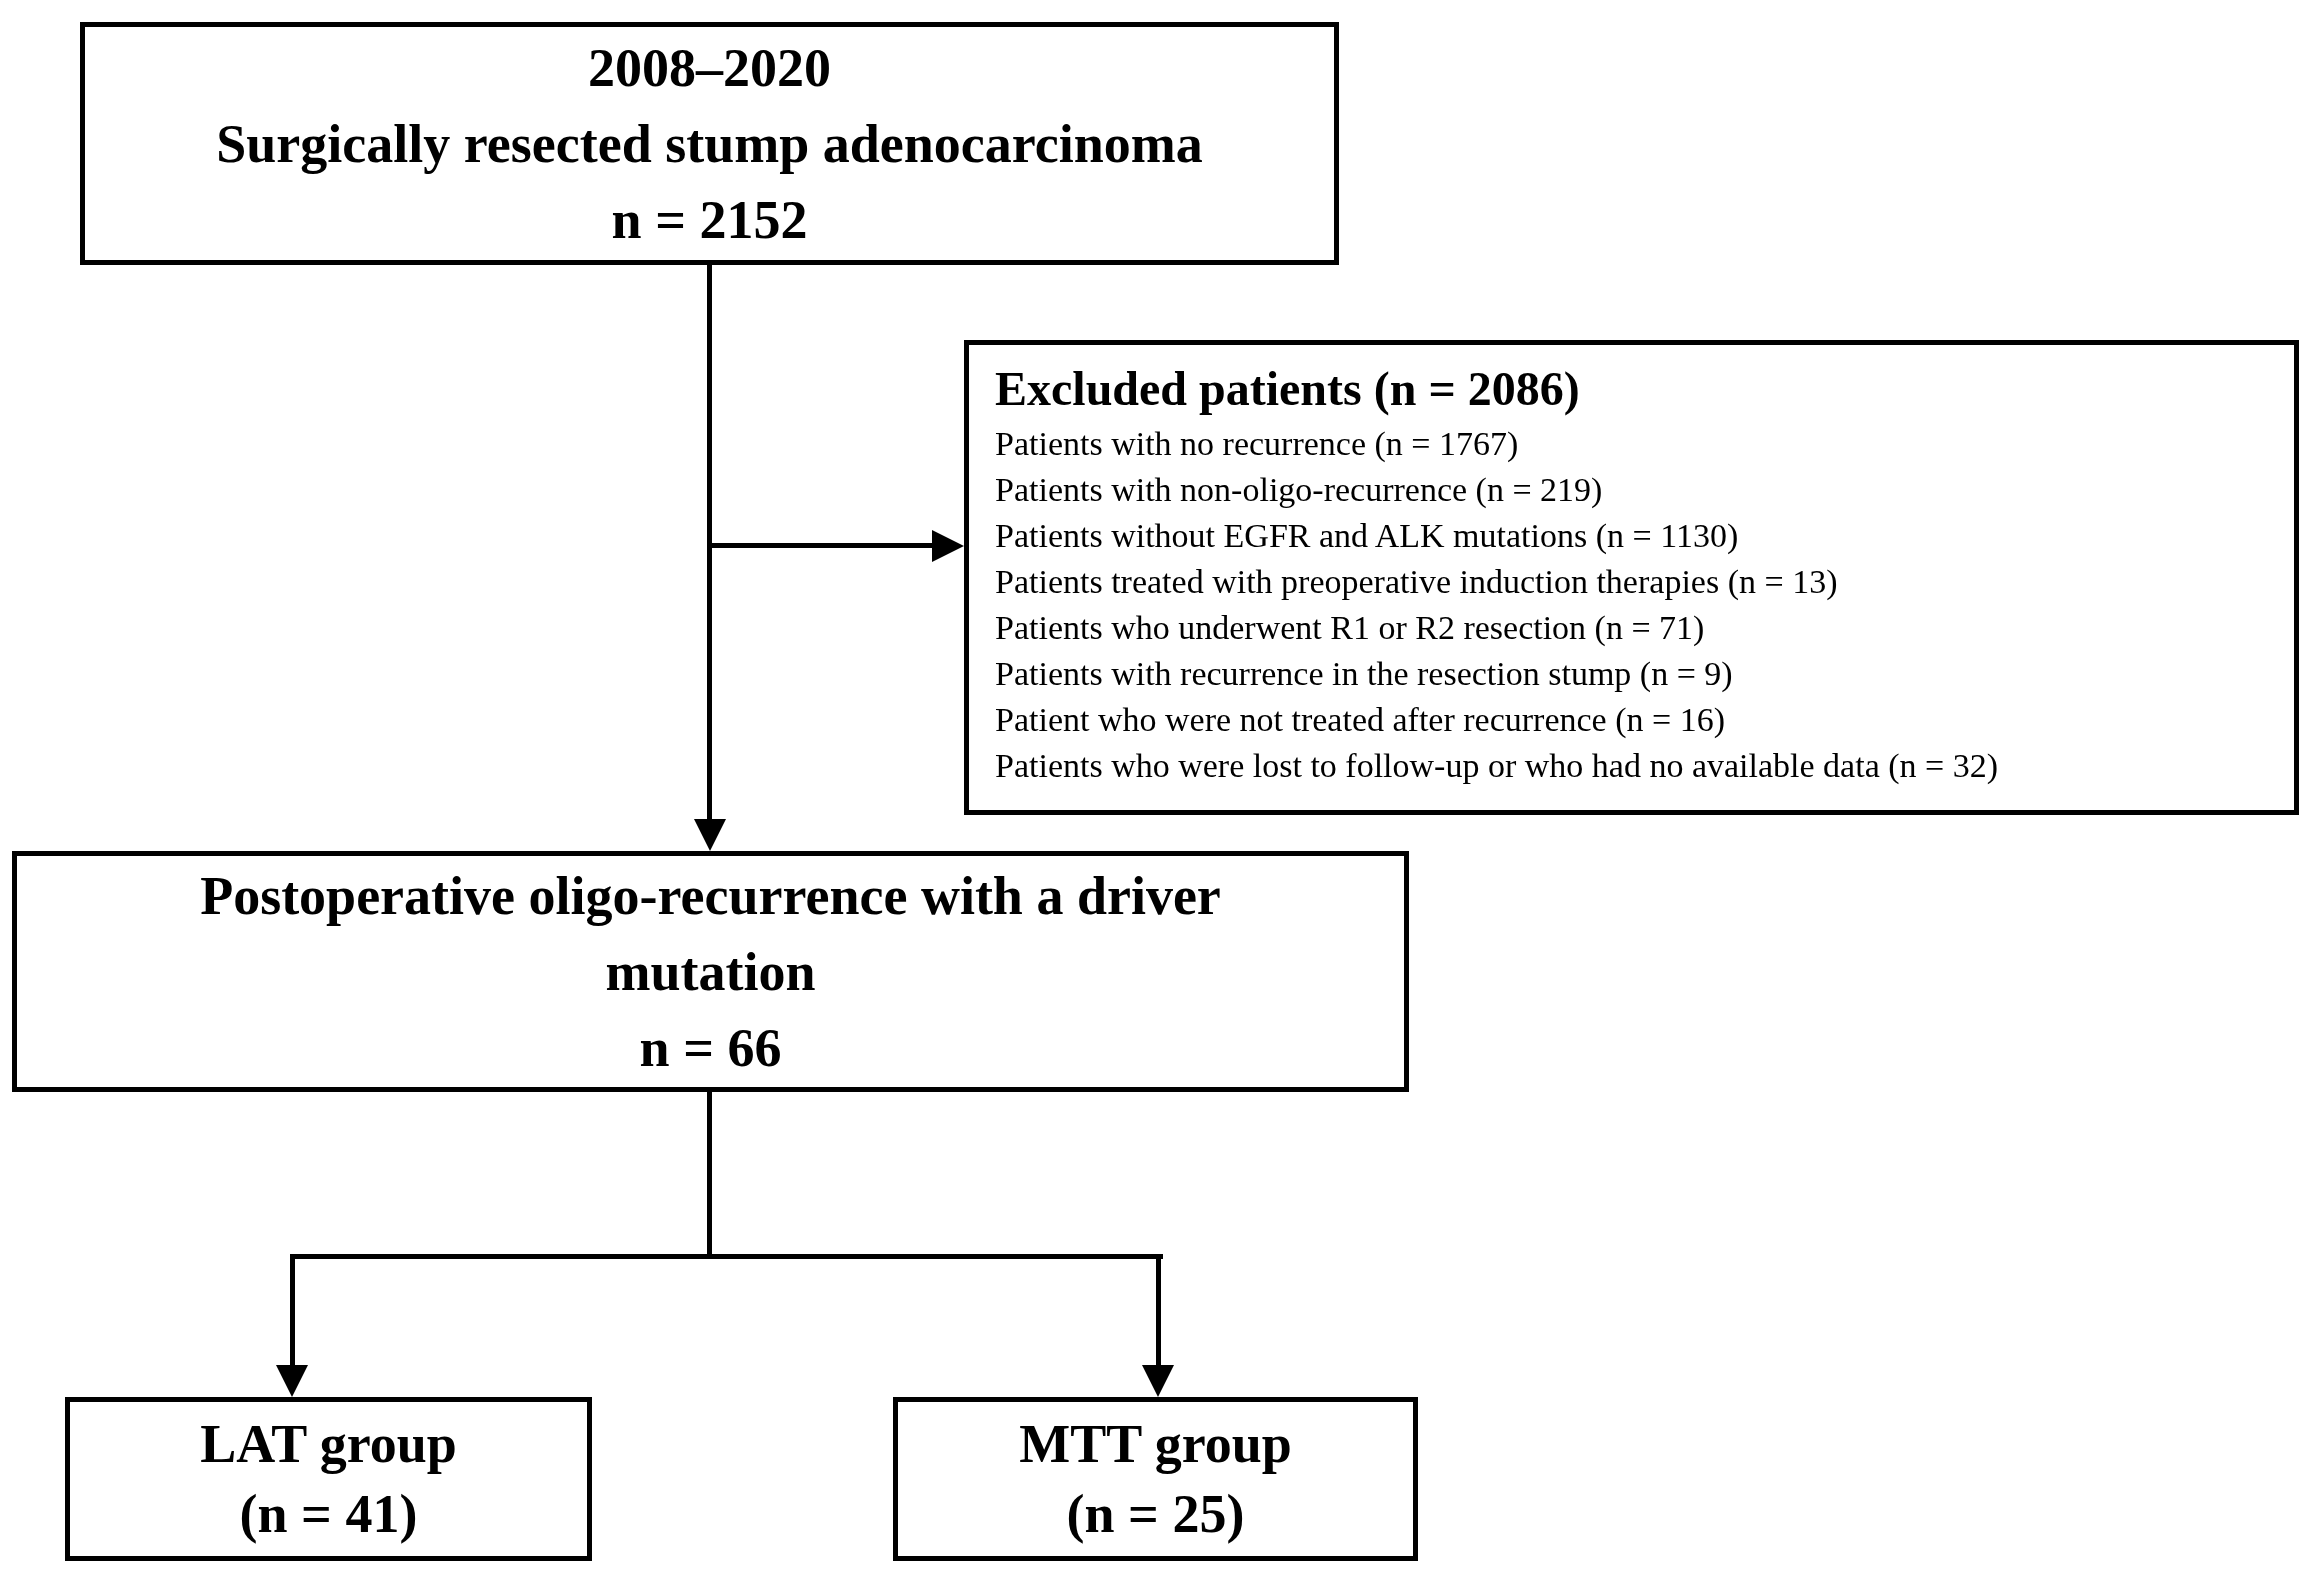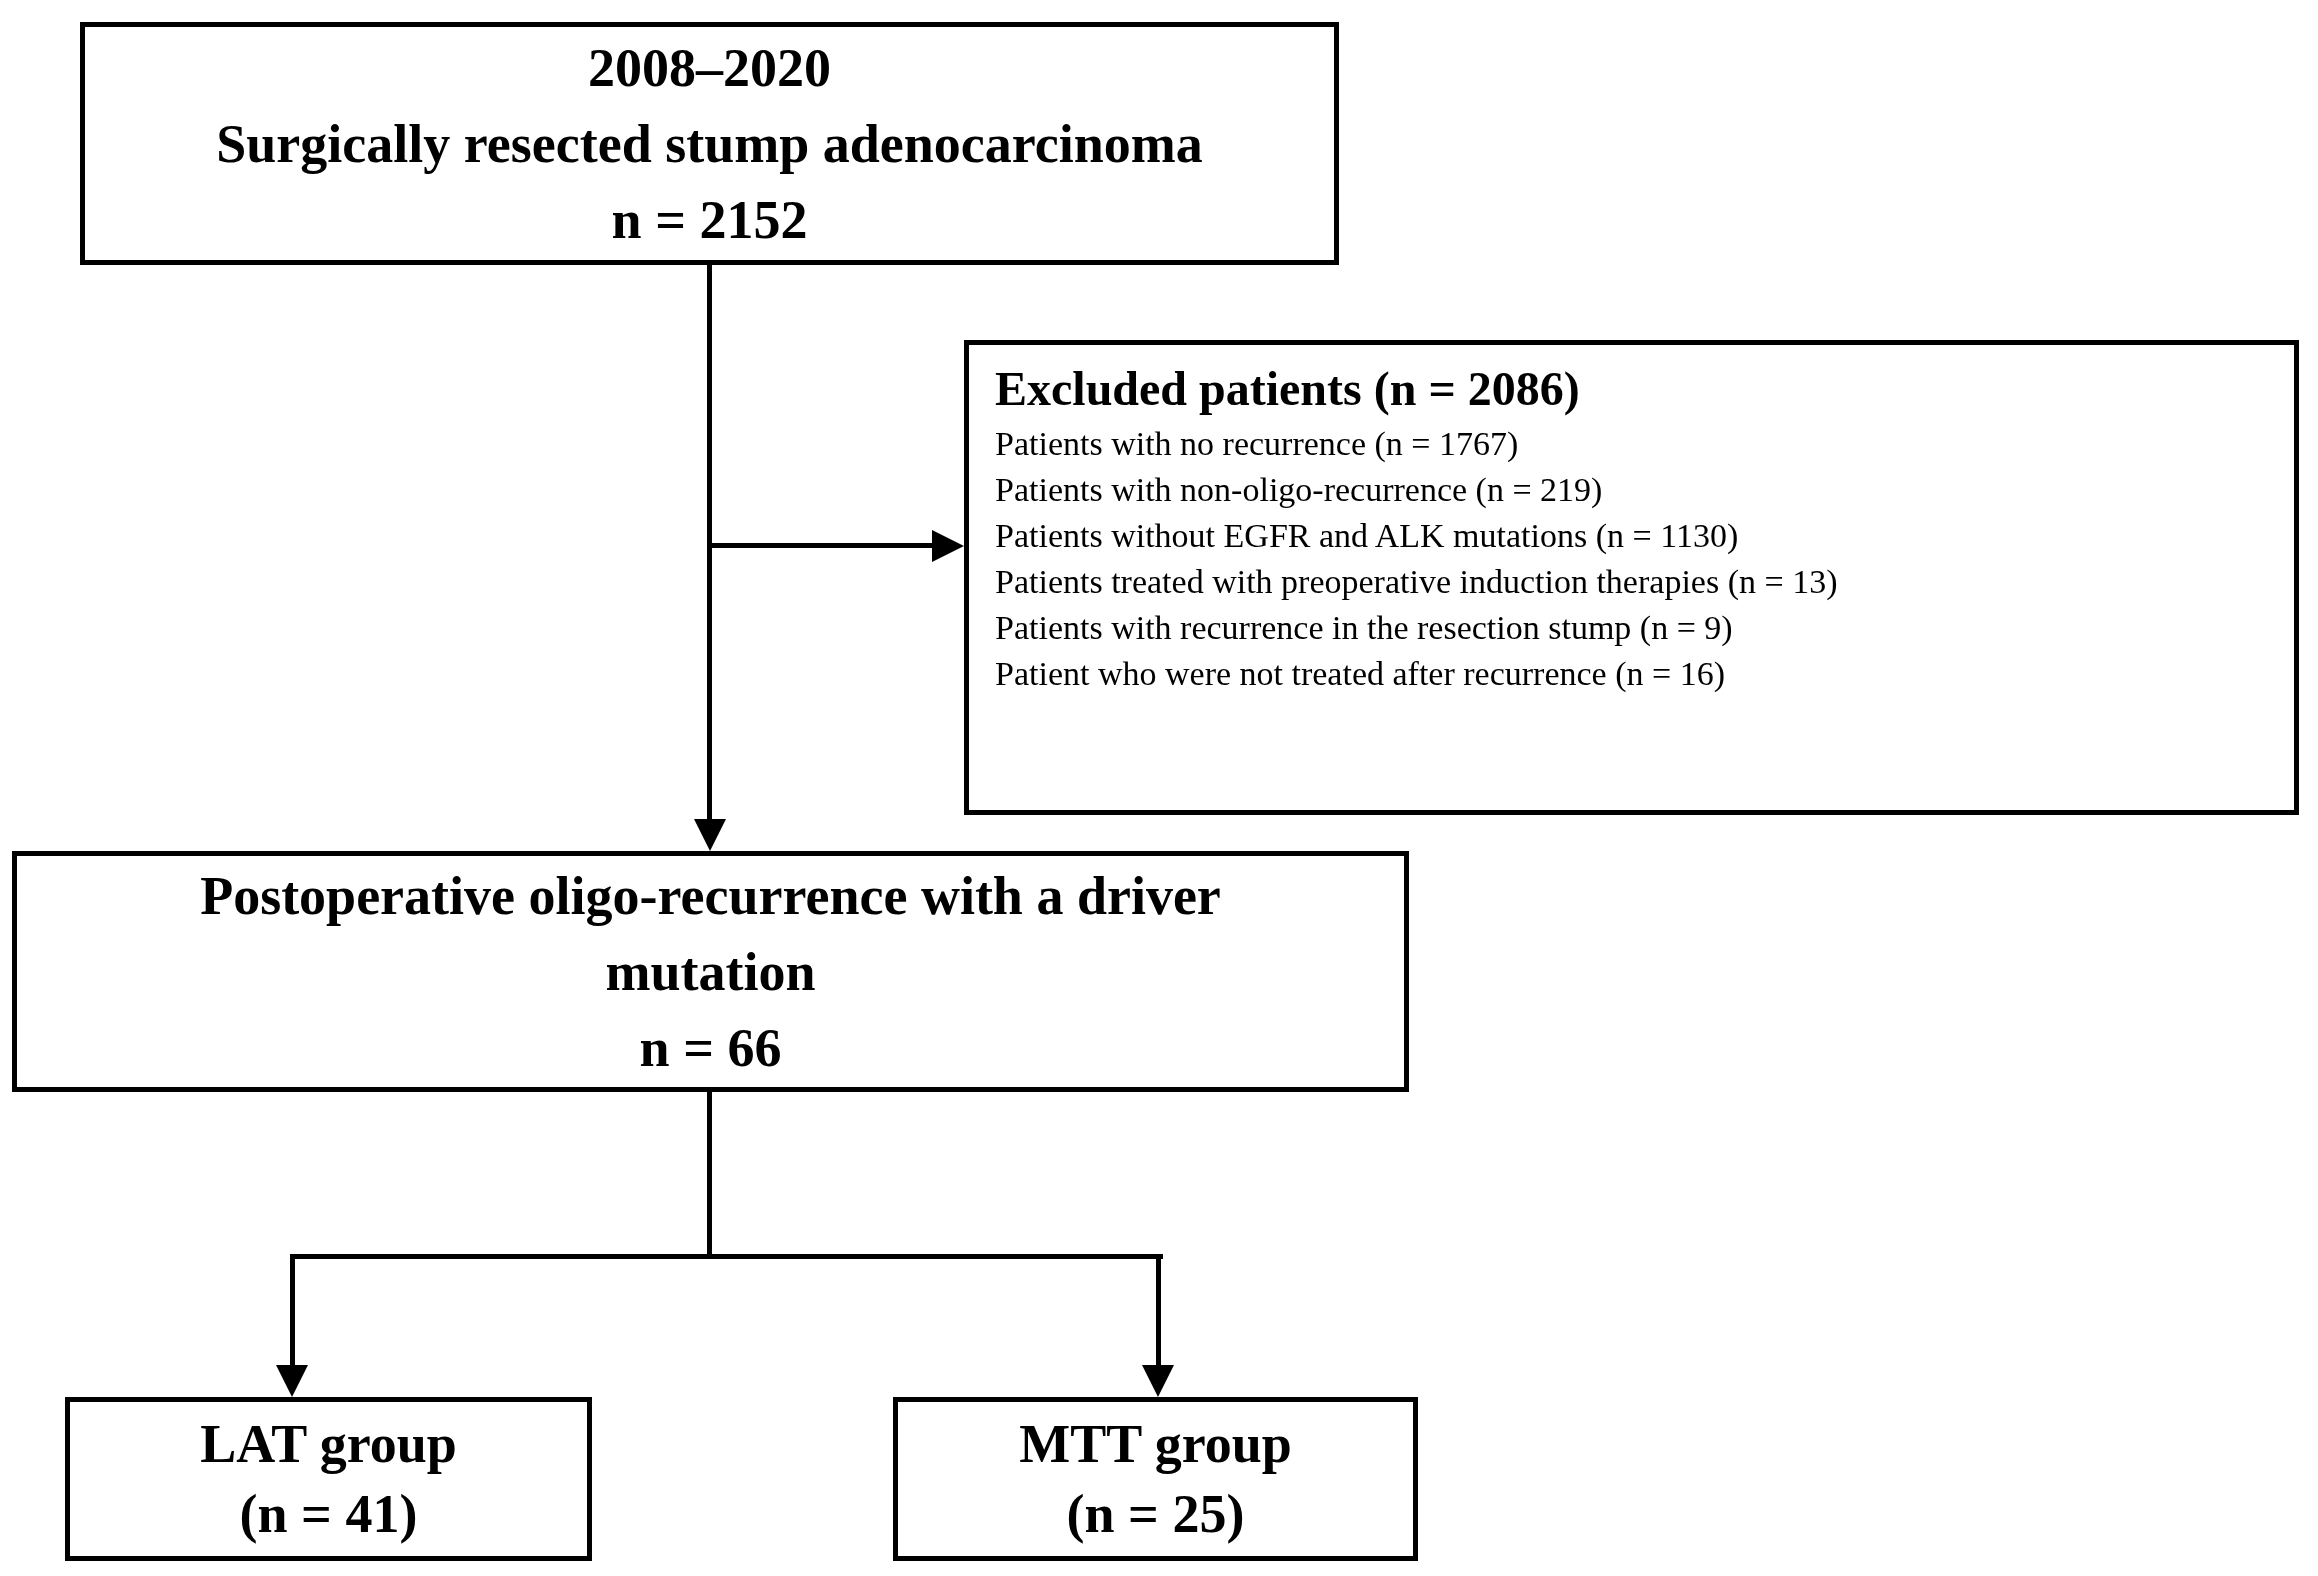--- a/index.html
+++ b/index.html
@@ -100,22 +100,24 @@
     <div class="big-line">Surgically resected stump adenocarcinoma</div>
     <div class="big-line">n = 2152</div>
   </div>
 
   <div class="box box-excluded">
     <div class="excluded-title">Excluded patients (n = 2086)</div>
     <div class="excluded-item">Patients with no recurrence (n = 1767)</div>
     <div class="excluded-item">Patients with non-oligo-recurrence (n = 219)</div>
     <div class="excluded-item">Patients without EGFR and ALK mutations (n = 1130)</div>
     <div class="excluded-item">Patients treated with preoperative induction therapies (n = 13)</div>
+    <div class="excluded-item">Patients who underwent R1 or R2 resection (n = 71)</div>
     <div class="excluded-item">Patients with recurrence in the resection stump (n = 9)</div>
     <div class="excluded-item">Patient who were not treated after recurrence (n = 16)</div>
+    <div class="excluded-item">Patients who were lost to follow-up or who had no available data (n = 32)</div>
   </div>
 
   <div class="box center-box box-oligo">
     <div class="big-line">Postoperative oligo-recurrence with a driver</div>
     <div class="big-line">mutation</div>
     <div class="big-line">n = 66</div>
   </div>
 
   <div class="box center-box box-lat">
     <div class="group-line">LAT group</div>

